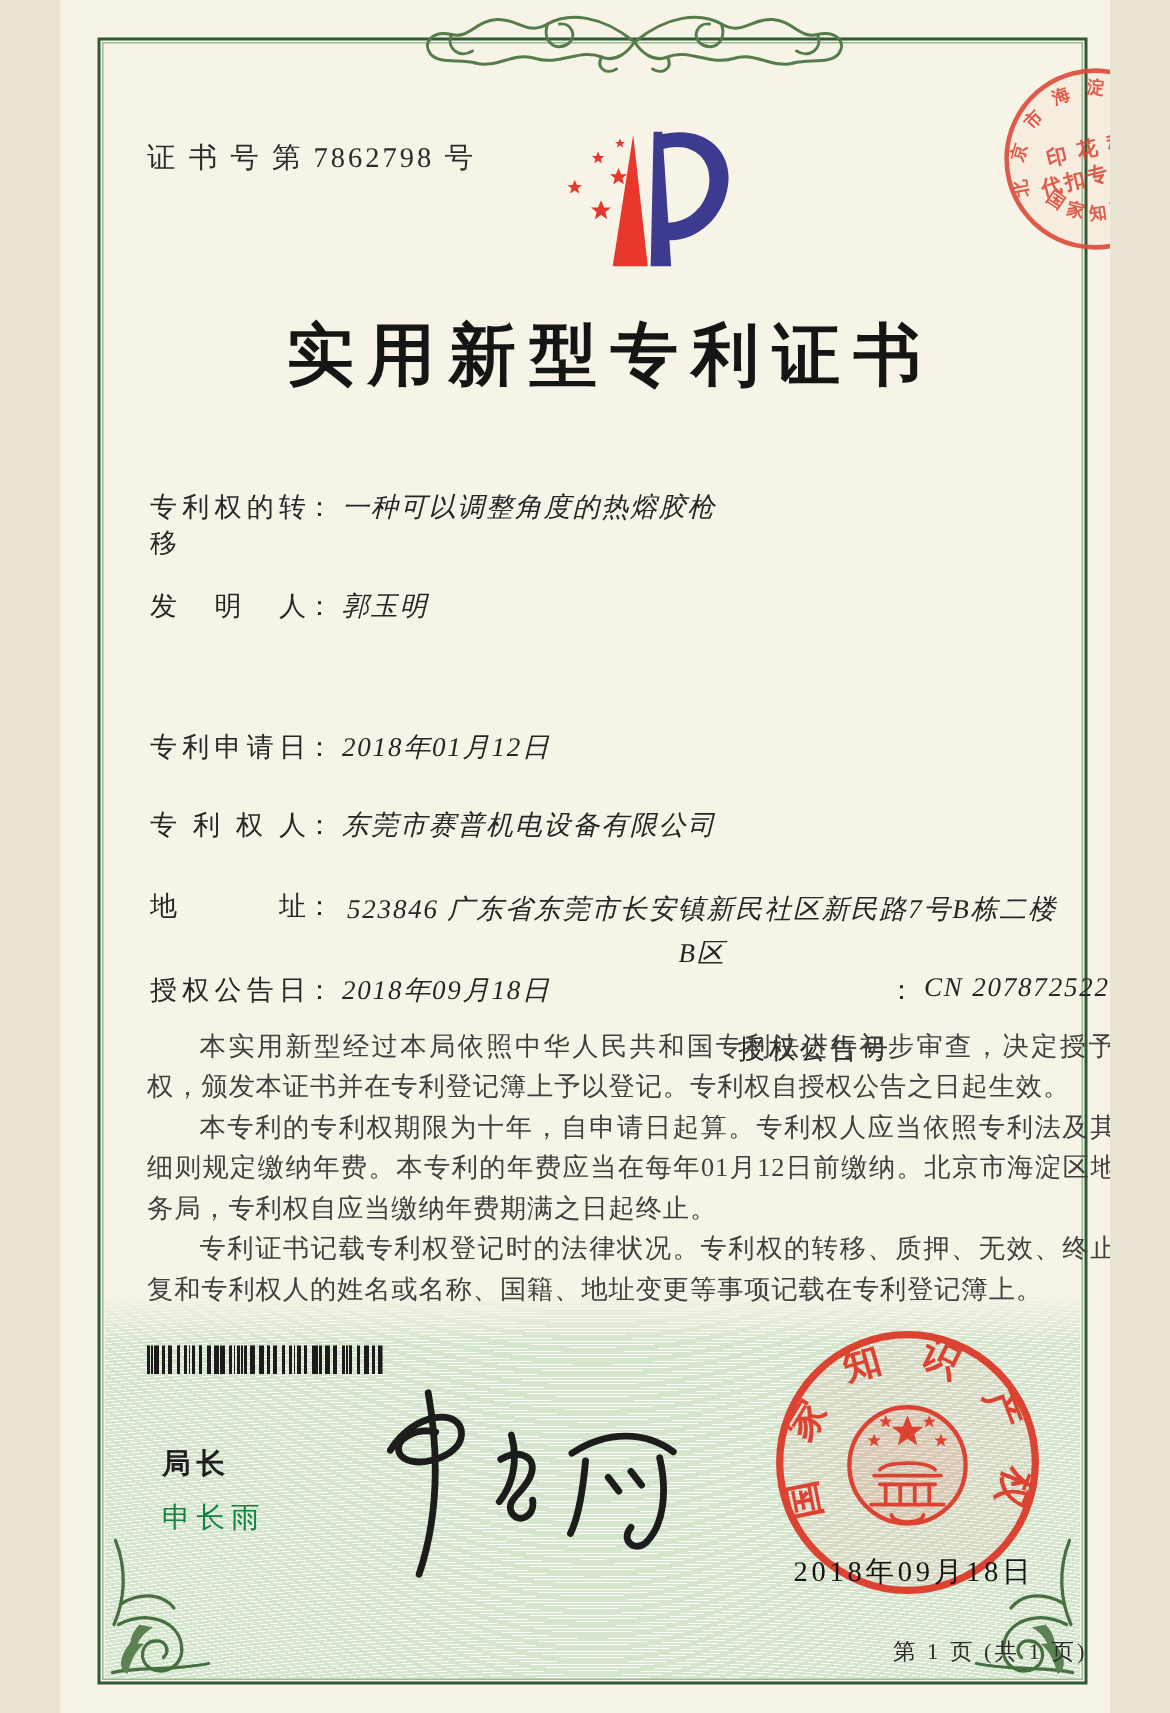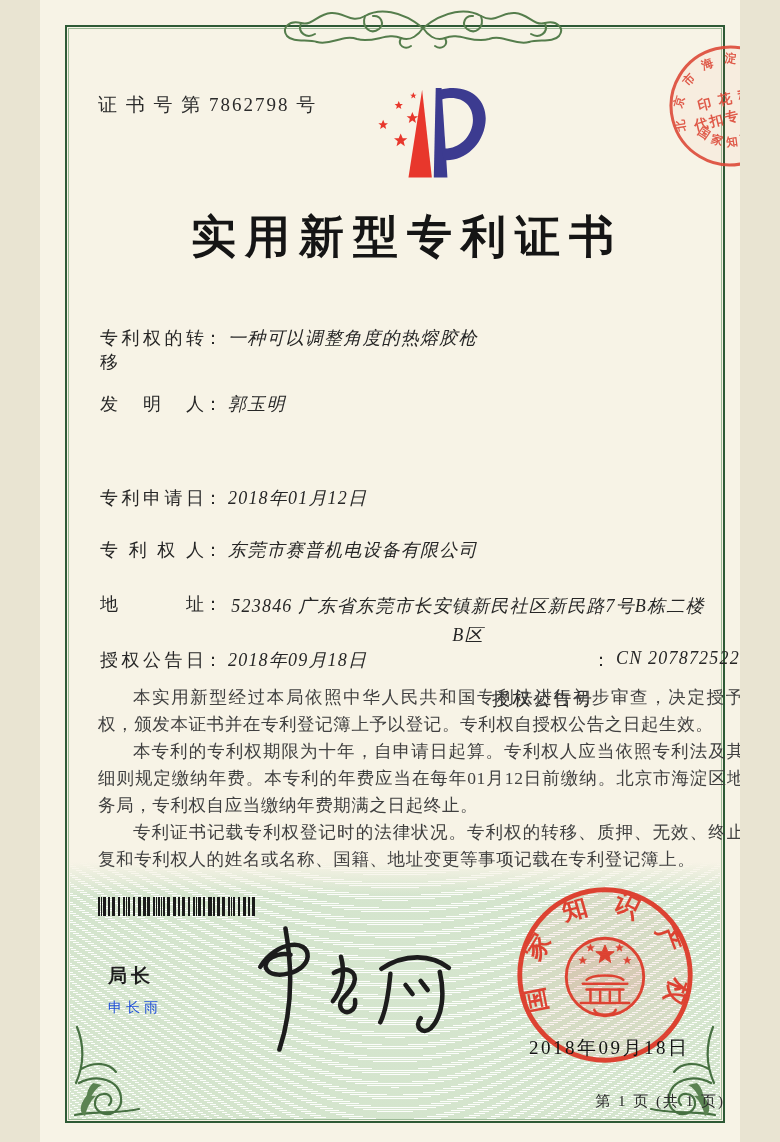--- a/index.html
+++ b/index.html
@@ -41,21 +41,21 @@
     text-align:justify;color:#404040;letter-spacing:.6px;}
   .paras p{margin:0;text-indent:2em;}
   
   .barcode{position:absolute;left:58px;top:897px;width:157px;height:19px;
     background-image:
       repeating-linear-gradient(90deg,#1b1b1b 0 2px,rgba(0,0,0,0) 2px 5px),
       repeating-linear-gradient(90deg,#1b1b1b 0 1px,rgba(0,0,0,0) 1px 7px),
       repeating-linear-gradient(90deg,rgba(0,0,0,0) 0 3px,#1b1b1b 3px 4px,rgba(0,0,0,0) 4px 11px);
   }
   .chief-title{position:absolute;left:68px;top:963px;font-size:19px;letter-spacing:4px;color:#1e1e1e;font-weight:bold;}
-  .chief-name{position:absolute;left:68px;top:999px;font-size:14px;letter-spacing:4px;color:#1d4ed8;}
+  .chief-name{position:absolute;left:68px;top:999px;font-size:19px;letter-spacing:4px;color:#15803d;}
   .signature{position:absolute;left:192px;top:922px;width:232px;height:132px;}
   .seal{position:absolute;left:473px;top:883px;width:184px;height:184px;opacity:.92;}
   .seal-date{position:absolute;left:489px;top:1035px;font-size:19px;letter-spacing:2.5px;color:#141414;z-index:5;}
   .footer{position:absolute;left:25px;top:1092px;width:660px;text-align:right;font-size:15px;letter-spacing:2px;color:#2a2a2a;}
   .tax-stamp{position:absolute;left:626px;top:42px;width:128px;height:128px;transform:rotate(-14deg);opacity:.9;z-index:6;}
   .ornament-top{position:absolute;left:233px;top:2px;width:300px;height:50px;}
   .corner{position:absolute;width:88px;height:95px;}
   .corner.bl{left:29px;bottom:22px;}
   .corner.br{right:19px;bottom:22px;transform:scaleX(-1);}
   svg text{font-family:"Liberation Serif","DejaVu Serif",serif;}

